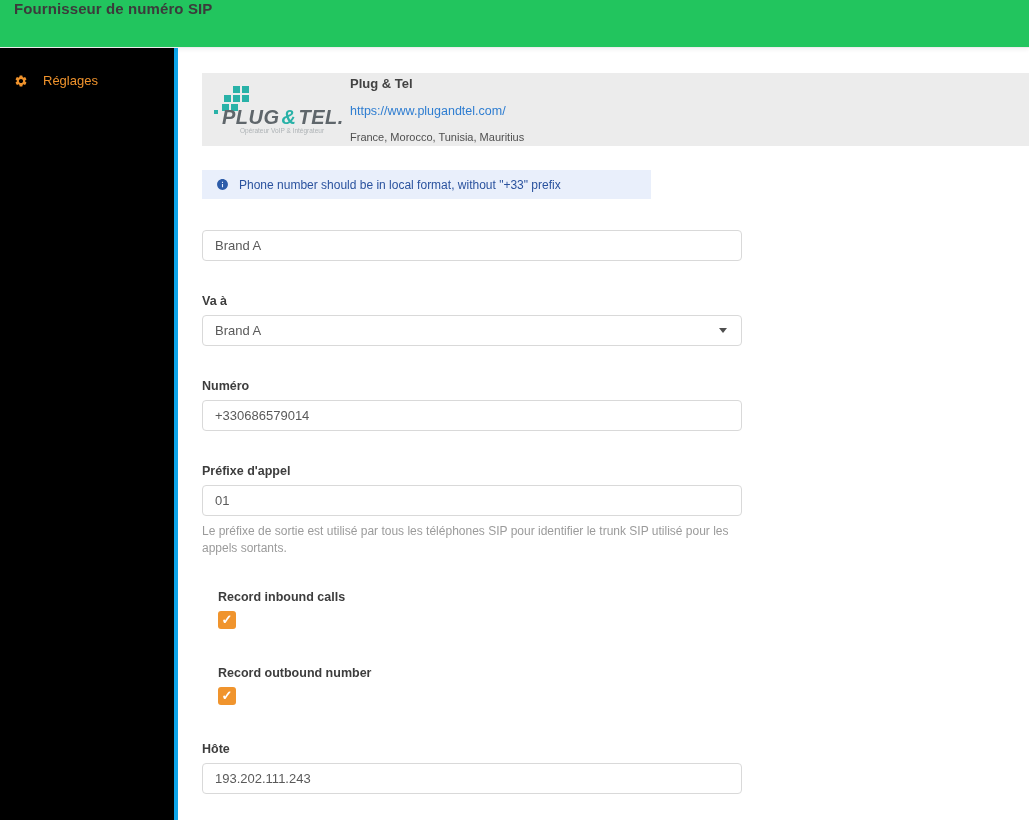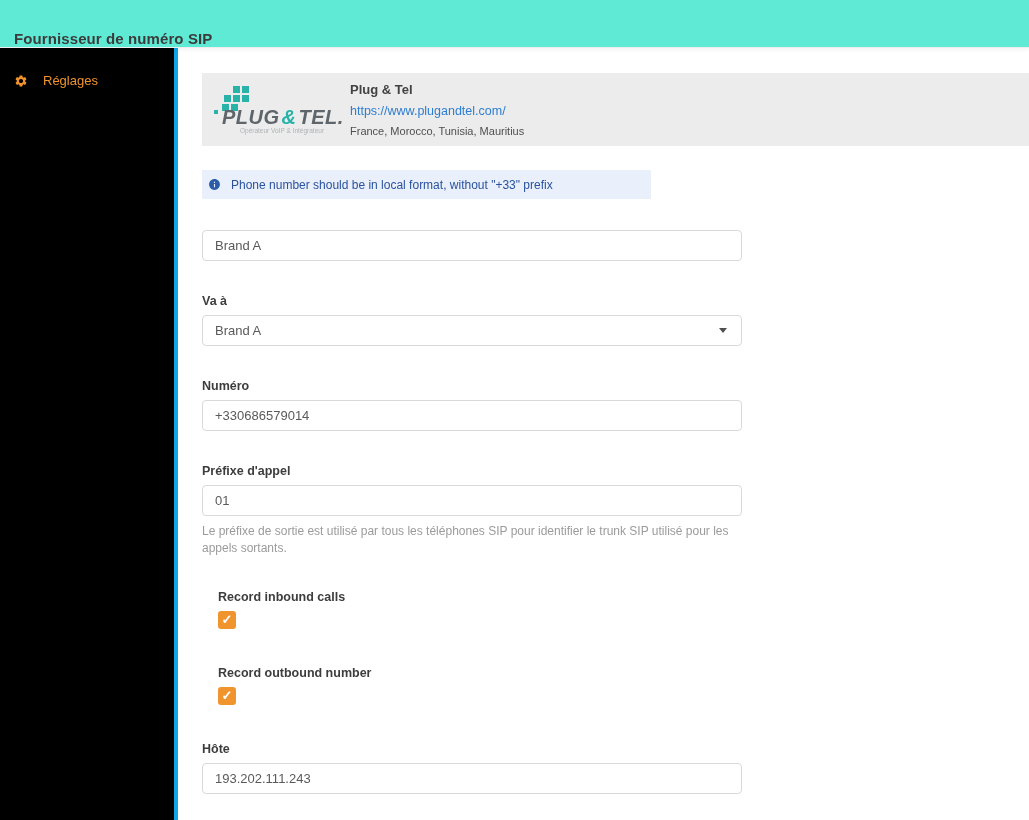--- a/index.html
+++ b/index.html
@@ -7,22 +7,22 @@
   body {
     font-family:"Liberation Sans", sans-serif;
     background:#fff;
     color:#3d3d3d;
     overflow:hidden;
   }
   .page { width:1029px; height:820px; display:flex; flex-direction:column; }
 
   
   .topbar {
-    height:48px; background:#5eead4; flex:0 0 48px;
-    display:flex; align-items:flex-end; padding-left:14px;
+    height:48px; background:#22c55e; flex:0 0 48px;
+    display:flex; align-items:flex-start; padding-left:14px;
     border-bottom:1px solid #ededed;
     box-shadow:0 2px 4px rgba(0,0,0,0.05);
     position:relative; z-index:5;
   }
   .topbar-title { font-size:15px; font-weight:bold; color:#3b3b3b; letter-spacing:.1px; }
 
   
   .body-wrap { flex:1; display:flex; min-height:0; }
   .sidebar {
     width:178px; flex:0 0 178px; background:#000000;
@@ -36,30 +36,30 @@
   .gear-wrap { width:14px; height:14px; display:flex; }
 
   .main { flex:1; padding-top:25px; min-width:0; }
 
   
   .provider-card {
     margin-left:24px; height:73px; background:#ececec;
     display:flex; align-items:center; padding-left:8px;
   }
   .logo-box { width:132px; height:56px; flex:0 0 132px; display:flex; align-items:center; justify-content:center; }
-  .provider-info { margin-left:8px; display:flex; flex-direction:column; gap:7px; }
+  .provider-info { margin-left:8px; display:flex; flex-direction:column; gap:13px; }
   .provider-name { font-size:13px; font-weight:bold; color:#424242; }
   .provider-link { font-size:12.5px; color:#2e7dd1; text-decoration:none; cursor:pointer; }
   .provider-countries { font-size:11px; color:#4f4f4f; }
 
   
   .alert {
     margin:24px 0 0 24px; width:449px; height:29px;
     background:#e9effb; display:flex; align-items:center;
-    padding-left:6px; gap:10px;
+    padding-left:14px; gap:10px;
   }
   .alert-text { font-size:12px; color:#2a529e; }
   .info-wrap { width:13px; height:13px; display:flex; }
 
   
   .form { margin-left:24px; margin-top:31px; width:540px; }
   .field { margin-bottom:33px; }
   .field-label { display:block; font-size:12.5px; font-weight:bold; color:#3d3d3d; margin-bottom:7px; }
   .text-input {
     width:100%; height:31px; border:1px solid #d9d9d9; border-radius:4px;

